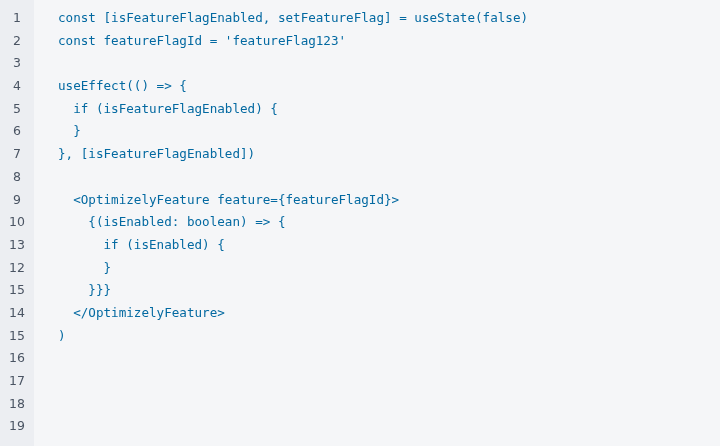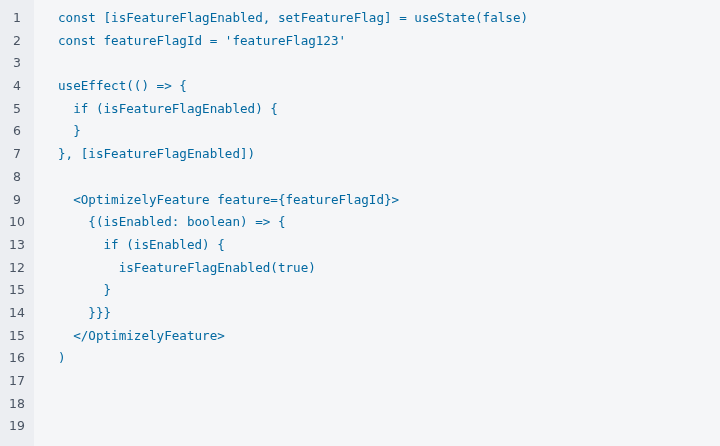--- a/index.html
+++ b/index.html
@@ -79,19 +79,18 @@
     <div class="code-line">const featureFlagId = 'featureFlag123'</div>
     <div class="code-line"></div>
     <div class="code-line">useEffect(() =&gt; {</div>
     <div class="code-line">  if (isFeatureFlagEnabled) {</div>
     <div class="code-line">  }</div>
     <div class="code-line">}, [isFeatureFlagEnabled])</div>
     <div class="code-line"></div>
     <div class="code-line">  &lt;OptimizelyFeature feature={featureFlagId}&gt;</div>
     <div class="code-line">    {(isEnabled: boolean) =&gt; {</div>
     <div class="code-line">      if (isEnabled) {</div>
-    <div class="code-line">        isFeatureFlagEnabled(true)</div>
     <div class="code-line">      }</div>
     <div class="code-line">    }}}</div>
     <div class="code-line">  &lt;/OptimizelyFeature&gt;</div>
     <div class="code-line">)</div>
   </div>
 </div>
 
 </body></html>

